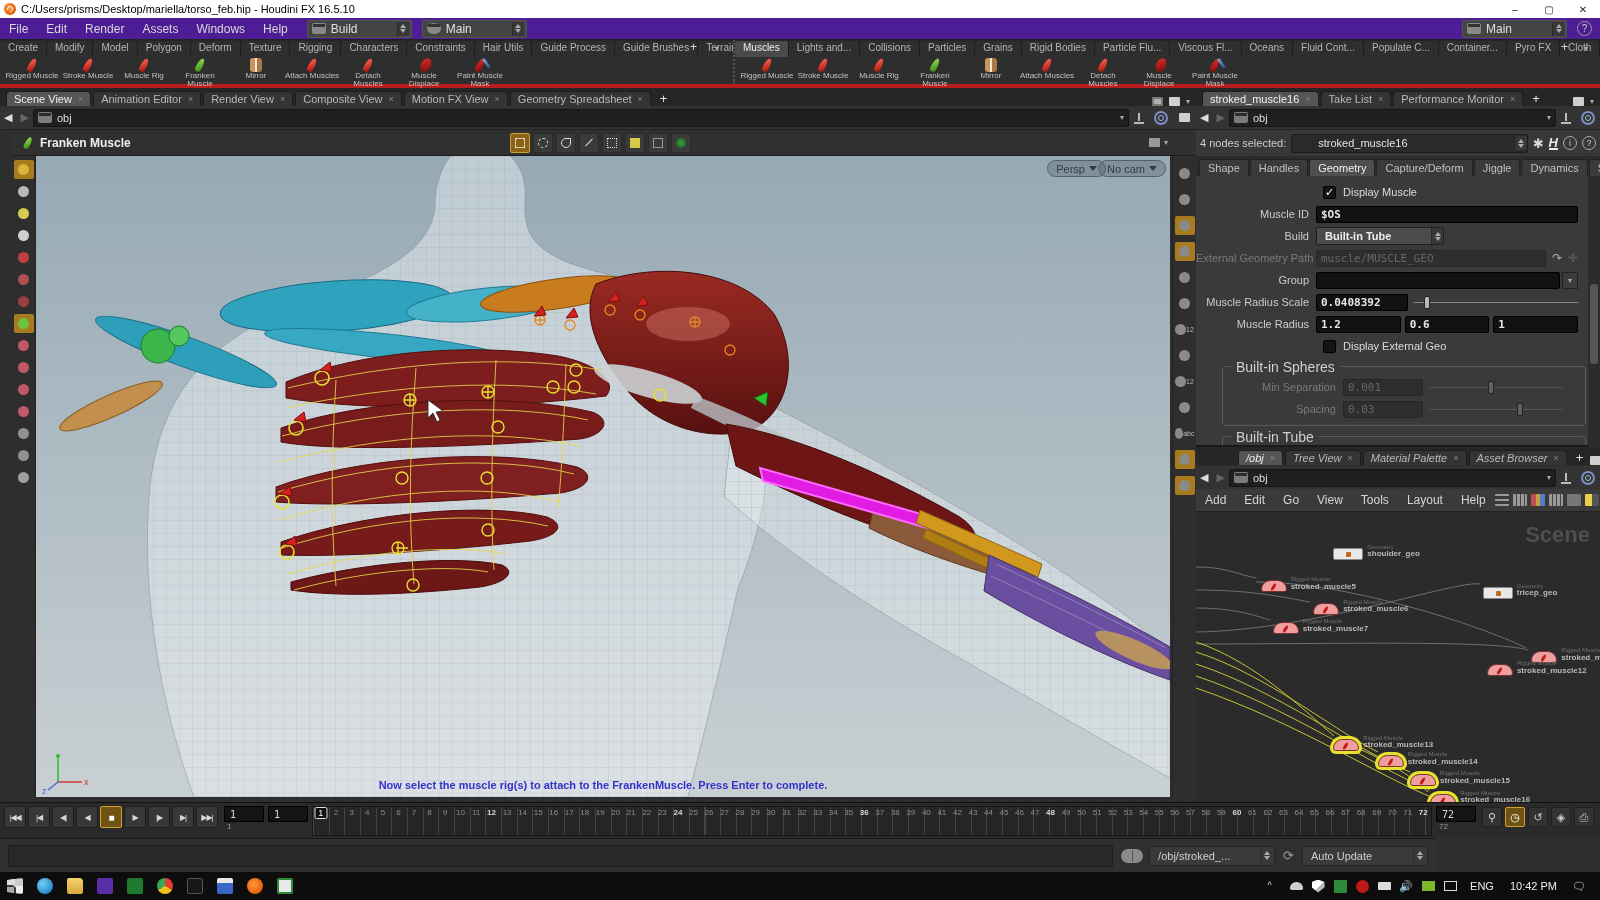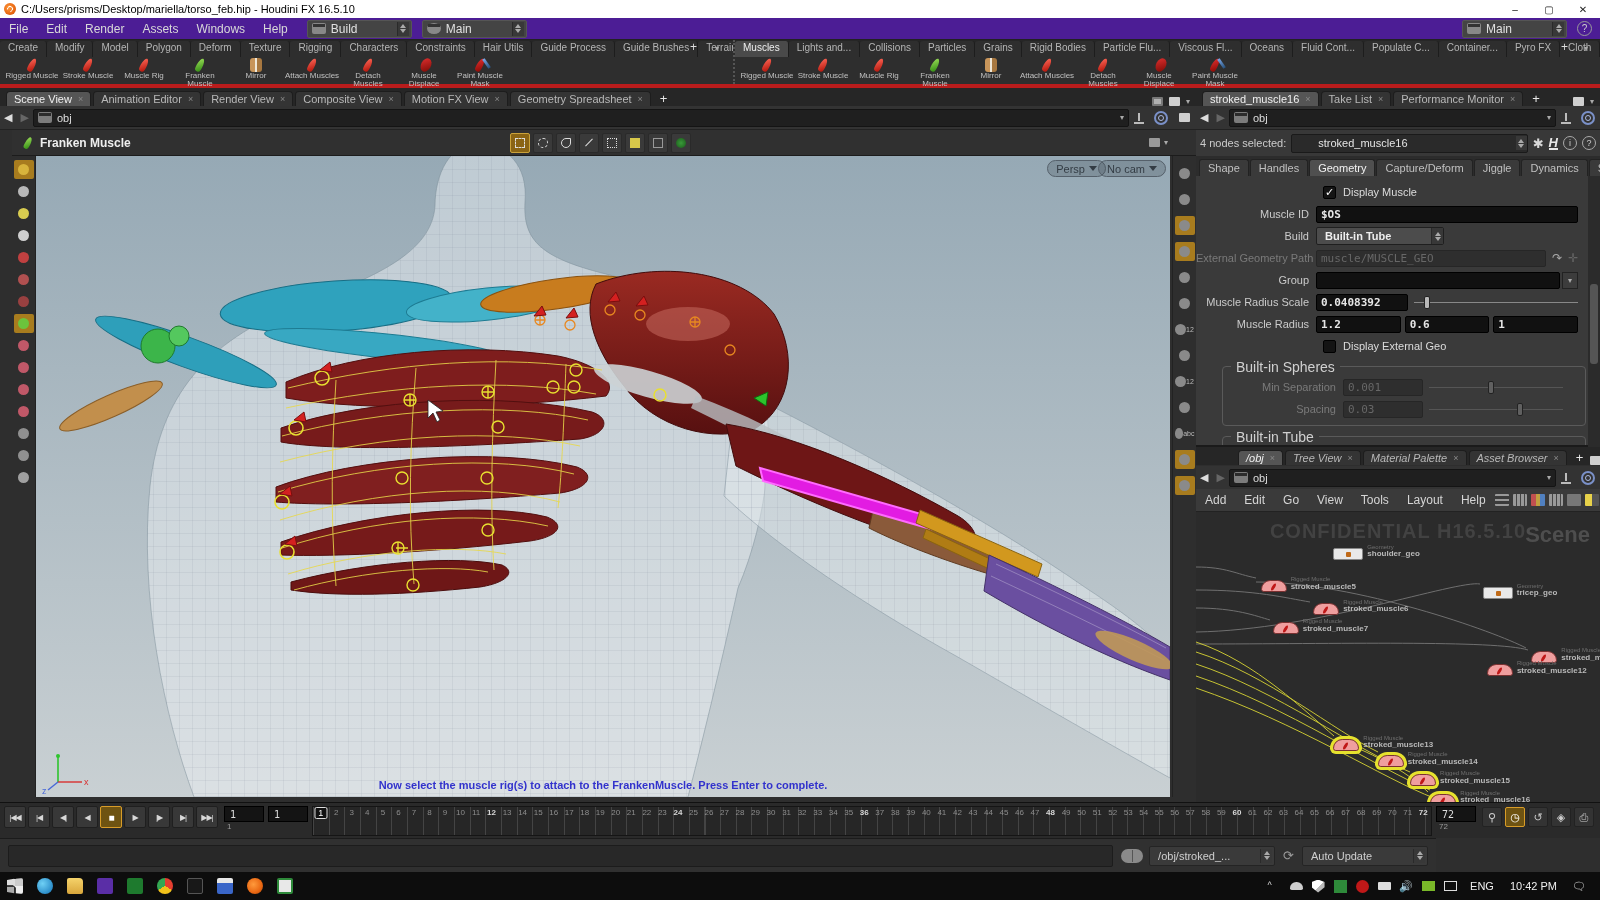--- a/index.html
+++ b/index.html
@@ -883,21 +883,20 @@
     <div class="micons">
       <span class="mic tree"></span>
       <span class="mic grid"></span>
       <span class="mic colored"></span>
       <span class="mic grid"></span>
       <span class="mic"></span>
       <span class="mic half"></span>
     </div>
   </div>
   <div class="netcanvas">
-    <div class="watermark">CONFIDENTIAL H16.5.10</div>
     <div class="ctxlabel">Scene</div>
     <svg width="404" height="324" viewBox="0 0 404 324" preserveAspectRatio="none" style="position:absolute;inset:0;">
       <g stroke="#6f6f6f" fill="none" stroke-width="1">
         <path d="M0,55 C30,55 40,62 60,66"></path>
         <path d="M0,78 C60,78 90,86 114,90"></path>
         <path d="M0,96 C40,96 60,104 74,108"></path>
         <path d="M0,120 C120,118 260,68 284,72"></path>
         <path d="M0,132 C140,132 300,128 332,138"></path>
         <path d="M60,70 C160,70 300,120 330,136"></path>
       </g>

